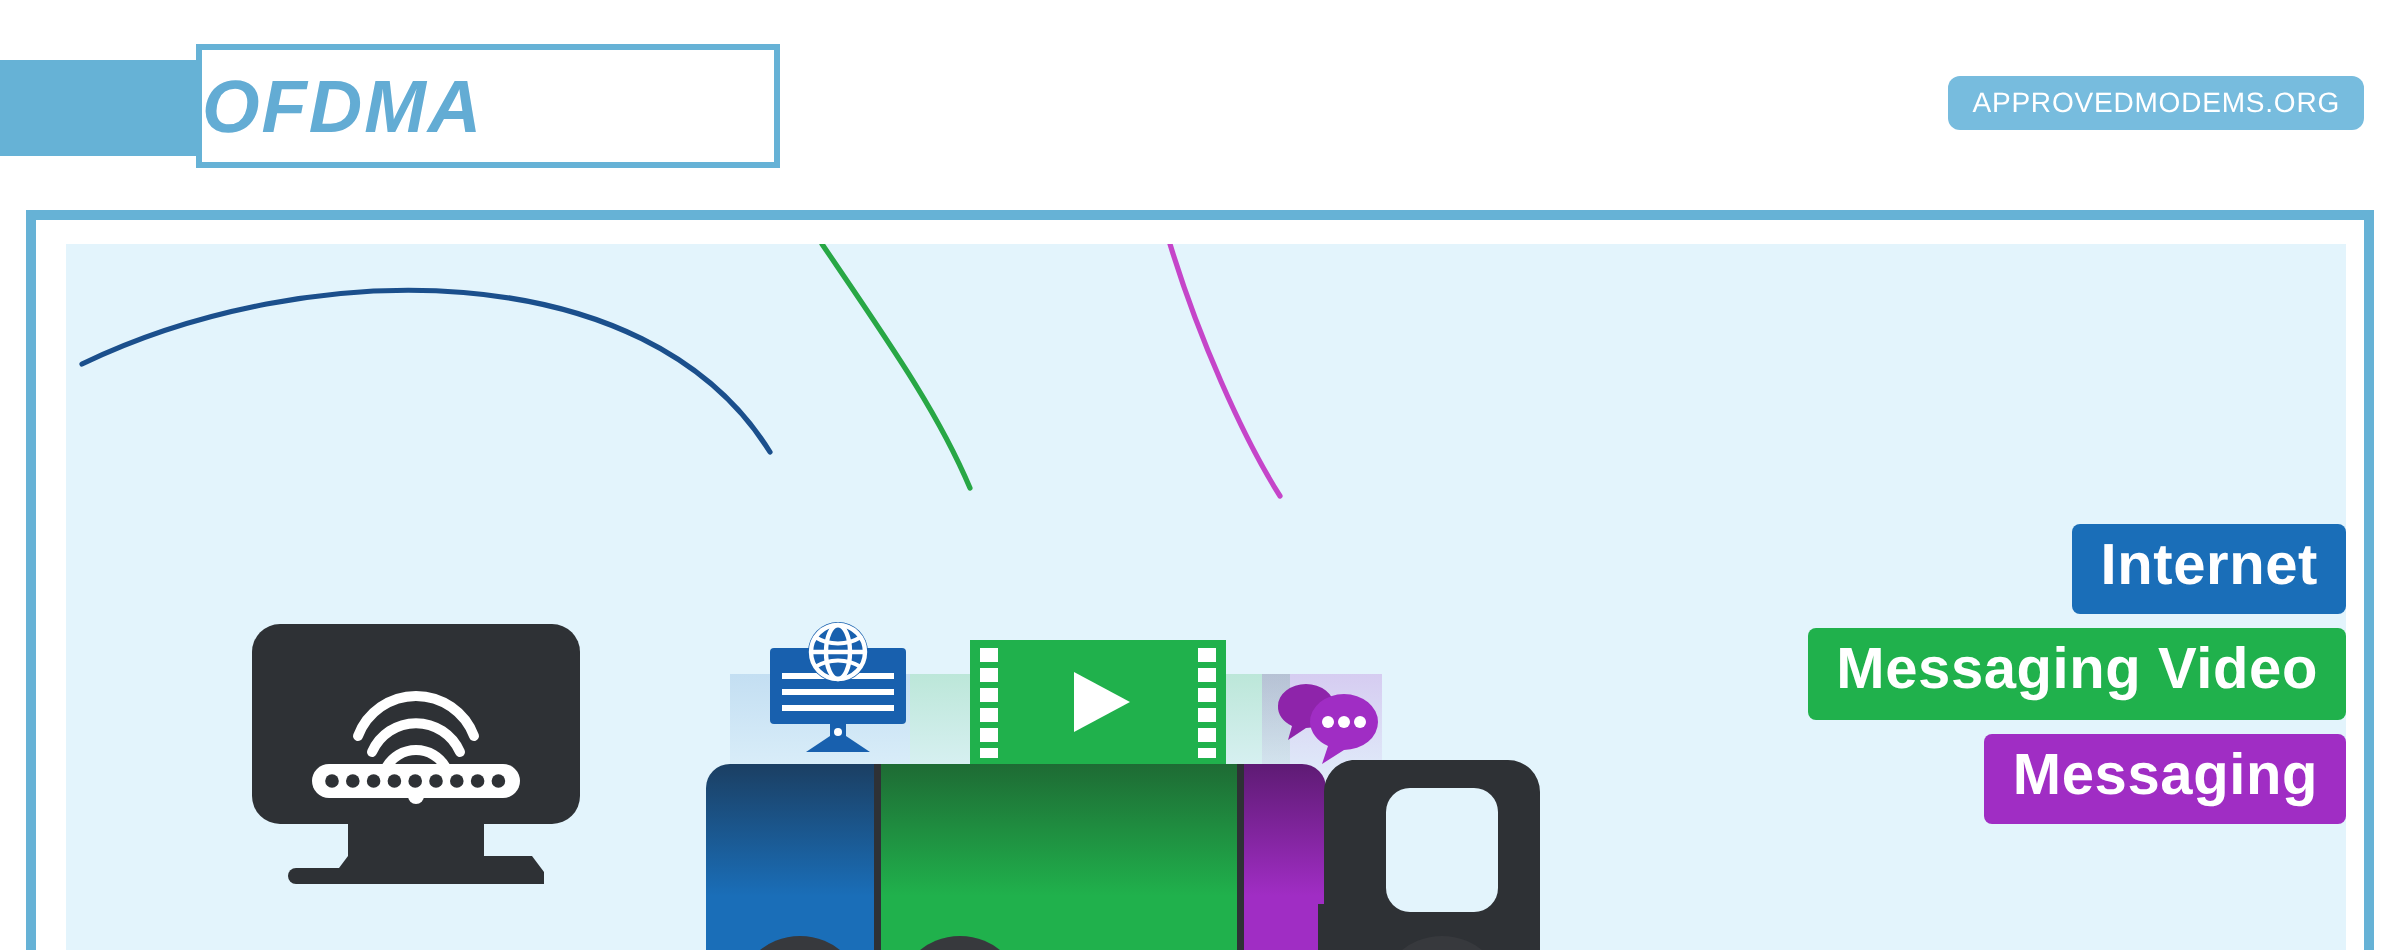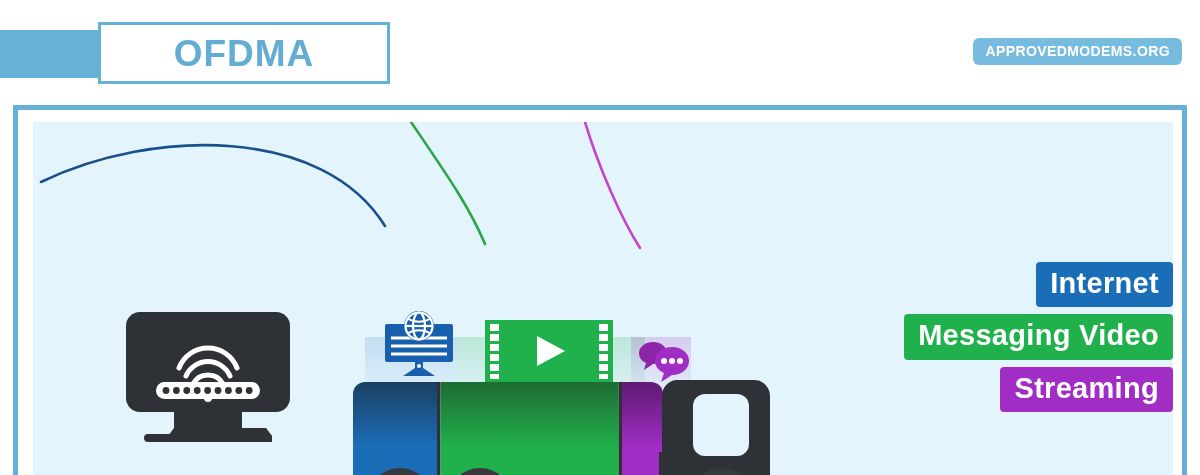--- a/index.html
+++ b/index.html
@@ -17,35 +17,35 @@
   }
   .accent-bar{
     position:absolute;left:0;top:30px;width:180px;height:48px;
     background:#66B2D6;
   }
   .title-box{
     position:absolute;left:98px;top:22px;width:292px;height:62px;
     background:#ffffff;
     border:3px solid #66B2D6;
     box-sizing:border-box;
-    display:flex;align-items:center;justify-content:center;
+    display:flex;align-items:center;justify-content:flex-start;font-style:italic;
   }
   .title-text{
     color:#63ACD4;
     font-size:37px;
     font-weight:bold;
     letter-spacing:1px;
     line-height:1;
   }
   .watermark{
     position:absolute;right:18px;top:38px;
     background:#77BCDE;
     color:#ffffff;
     font-size:14px;
-    font-weight:bold;
+    font-weight:normal;
     letter-spacing:0.4px;
     padding:6px 12px 7px 12px;
     border-radius:6px;
     line-height:1;
   }
 
   
   .frame{
     position:absolute;left:13px;top:105px;width:1174px;height:380px;
     border:5px solid #66B2D6;
@@ -259,18 +259,18 @@
     </div>
 
     <div class="legend">
       <div class="legend-row">
         <div class="legend-bar bar-internet">Internet</div>
       </div>
       <div class="legend-row">
         <div class="legend-bar bar-video">Messaging Video</div>
       </div>
       <div class="legend-row">
-        <div class="legend-bar bar-message">Streaming</div>
+        <div class="legend-bar bar-message">Messaging</div>
       </div>
     </div>
 
   </div>
 </div>
 
 </body></html>

